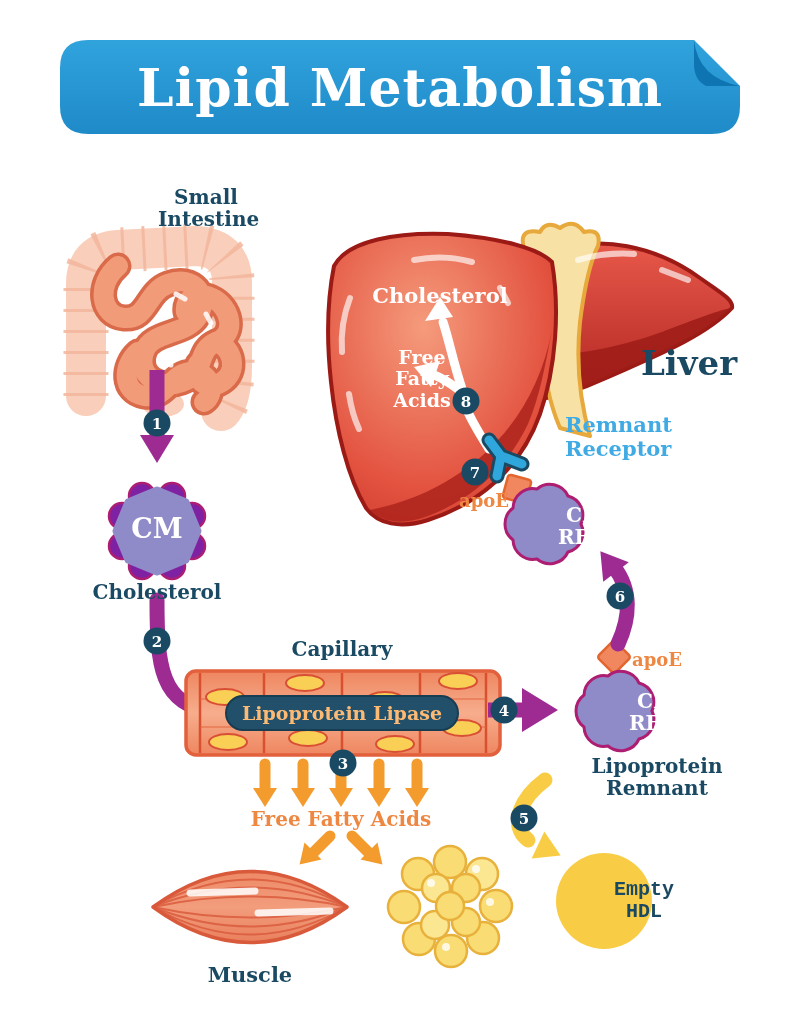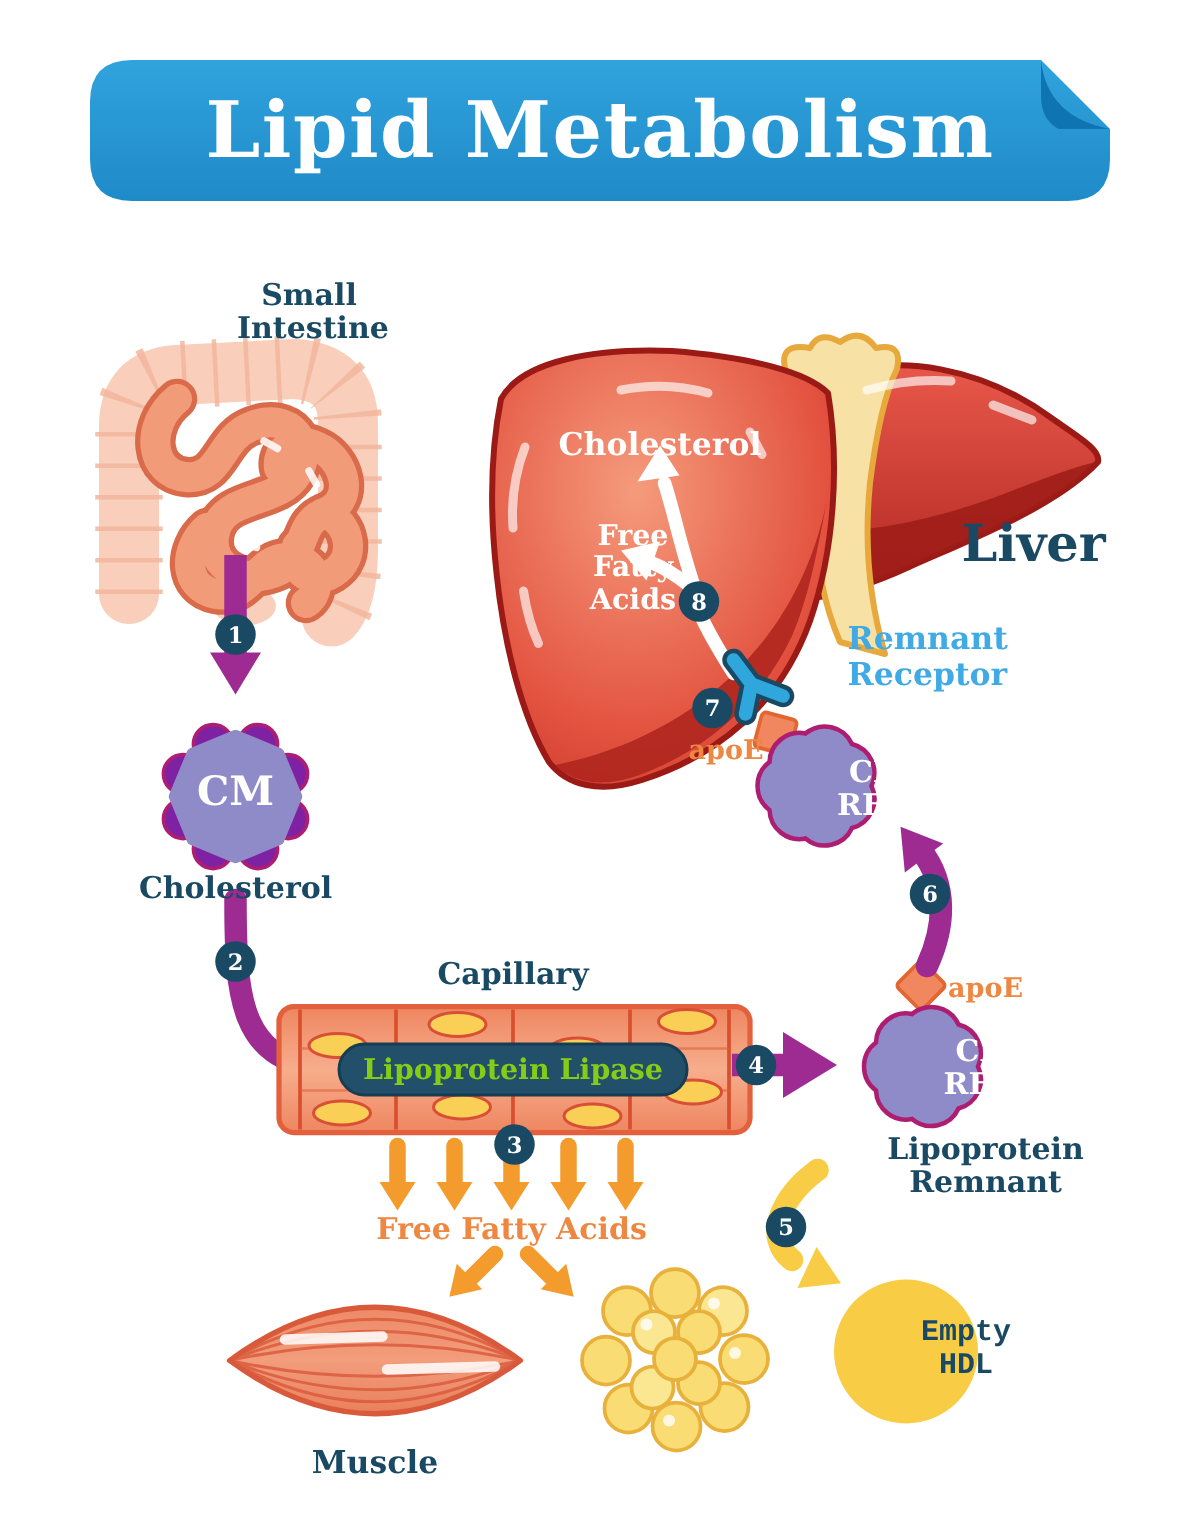--- a/index.html
+++ b/index.html
@@ -11,21 +11,21 @@
   .wrap{white-space:normal;margin-left:40px;}
   .title{font-size:52px;color:#ffffff;letter-spacing:1px;}
   .white{color:#ffffff;}
   .orange{color:#ED8742;}
   .sky{color:#3FAAE3;}
   .step{position:absolute;width:27px;height:27px;border-radius:50%;background:#1A4A63;
         color:#ffffff;display:flex;align-items:center;justify-content:center;
         font-size:15px;font-weight:bold;transform:translate(-50%,-50%);}
   .pill{position:absolute;left:342px;top:713px;transform:translate(-50%,-50%);
         background:#22506B;border:2px solid #173D52;border-radius:19px;padding:5px 15px;
-        color:#84cc16;font-weight:bold;font-size:19px;white-space:nowrap;}
+        color:#fdba74;font-weight:bold;font-size:19px;white-space:nowrap;}
 </style>
 </head>
 <body>
 
 <div class="stage">
 
   <svg class="art" width="798" height="1024" viewBox="0 0 798 1024">
     <defs>
       <linearGradient id="gradBanner" x1="0" y1="0" x2="0" y2="1">
         <stop offset="0" stop-color="#30A3DD"></stop>

